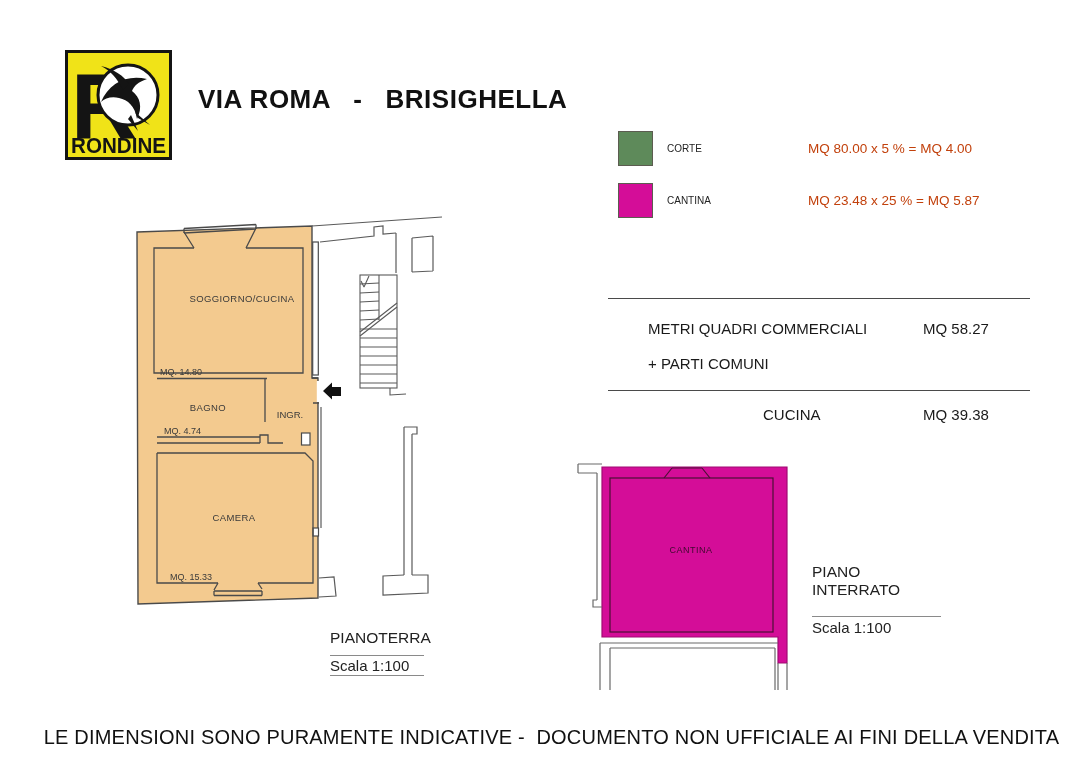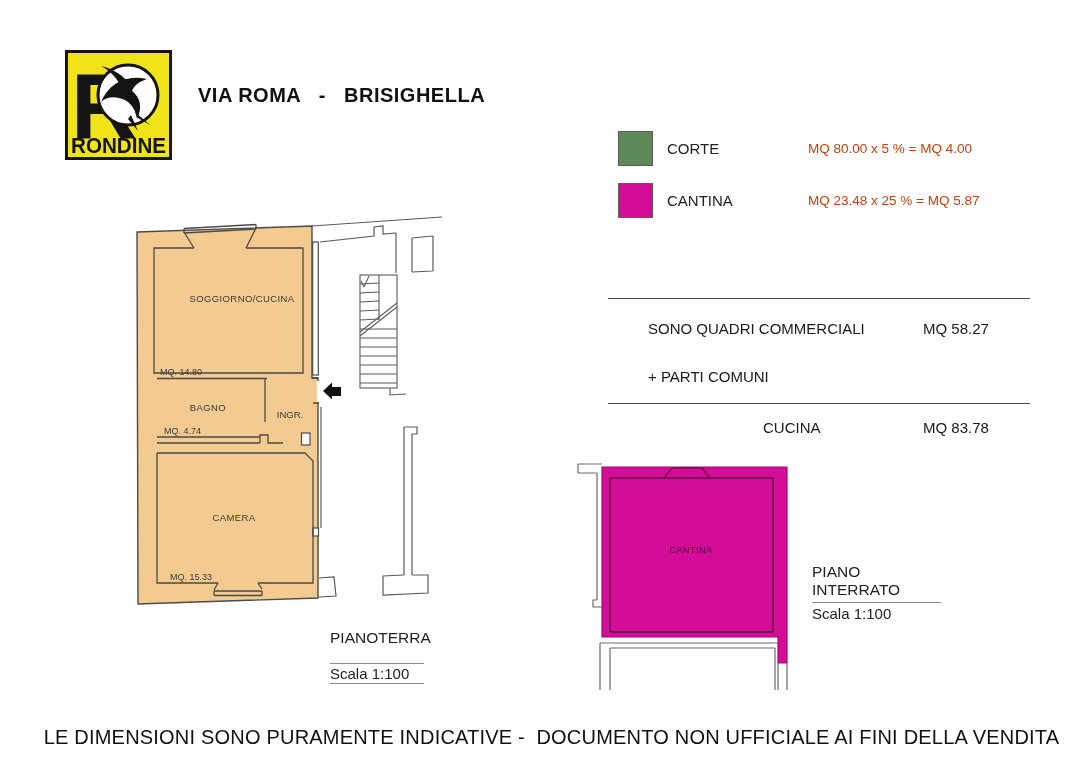--- a/index.html
+++ b/index.html
@@ -6,44 +6,44 @@
   html,body { background:#e9e9e9; }
   #page {
     position:relative; width:1087px; height:768px; background:#ffffff;
     font-family:"Liberation Sans", sans-serif; color:#1c1c1c; overflow:hidden;
     margin:0 auto;
   }
   
   #logo { position:absolute; left:65px; top:50px; width:107px; height:110px; }
   #title {
     position:absolute; left:198px; top:84px;
-    font-size:20px; font-weight:bold; letter-spacing:0.5px; white-space:pre; color:#111;
+    font-size:26px; font-weight:bold; letter-spacing:0.5px; white-space:pre; color:#111;
   }
   
   #legend { position:absolute; left:618px; top:131px; width:420px; }
   .legend-row { display:flex; align-items:center; height:35px; margin-bottom:17px; }
   .swatch { width:35px; height:35px; border:1px solid #5c5c50; flex:0 0 35px; }
-  .legend-label { width:141px; margin-left:14px; font-size:15px; color:#222; }
+  .legend-label { width:141px; margin-left:14px; font-size:10px; color:#222; }
   .legend-formula { font-size:13.5px; color:#c2410c; white-space:pre; }
   
   #summary { position:absolute; left:608px; top:298px; width:422px; }
   #summary .upper { border-top:1.5px solid #4a4a4a; border-bottom:1.5px solid #4a4a4a;
                     padding:21px 0 17px 0; }
   .sum-line { position:relative; height:18px; font-size:15px; color:#1a1a1a; }
   .sum-line .lab  { position:absolute; left:40px; top:0; }
   .sum-line .val  { position:absolute; left:279px; top:0;margin-left:36px; }
-  #summary .upper .sum-line + .sum-line { margin-top:30px; }
+  #summary .upper .sum-line + .sum-line { margin-top:17px; }
   #summary .total { margin-top:15px; }
   #summary .total .lab { left:155px; }
   
   #gf-caption { position:absolute; left:330px; top:629px; width:94px; }
-  #gf-caption .cap-title { font-size:15.5px; color:#222; border-bottom:1.5px solid #8a8a8a; padding-bottom:16px; }
+  #gf-caption .cap-title { font-size:15.5px; color:#222; border-bottom:1.5px solid #8a8a8a; padding-bottom:8px; }
   #gf-caption .cap-scale { font-size:15px; color:#222; border-bottom:1.5px solid #8a8a8a; padding-bottom:1px; margin-top:1px; }
   #bm-caption { position:absolute; left:812px; top:563px; width:129px; }
-  #bm-caption .cap-title { font-size:15.5px; color:#222; border-bottom:1.5px solid #8a8a8a; padding-bottom:3px; }
+  #bm-caption .cap-title { font-size:15.5px; color:#222; border-bottom:1.5px solid #8a8a8a; padding-bottom:17px; }
   #bm-caption .cap-scale { font-size:15px; color:#222; margin-top:2px; }
   
   #ground-floor-svg { position:absolute; left:120px; top:215px; }
   #basement-svg { position:absolute; left:560px; top:440px; }
   
   #footer {
     position:absolute; left:16px; right:0; top:726px; text-align:center;
     font-size:20px; color:#111; white-space:pre; letter-spacing:0.2px;
   }
   svg text { font-family:"Liberation Sans", sans-serif; }
@@ -77,30 +77,30 @@
     <div class="legend-row">
       <div class="swatch" style="background-color: rgb(212, 13, 152);"></div>
       <div class="legend-label">CANTINA</div>
       <div class="legend-formula">MQ 23.48 x 25 % = MQ 5.87</div>
     </div>
   </div>
 
   <div id="summary">
     <div class="upper">
       <div class="sum-line">
-        <span class="lab">SONO QUADRI COMMERCIALI</span>
+        <span class="lab">METRI QUADRI COMMERCIALI</span>
         <span class="val">MQ 58.27</span>
       </div>
       <div class="sum-line">
         <span class="lab">+ PARTI COMUNI</span>
       </div>
     </div>
     <div class="sum-line total">
       <span class="lab">CUCINA</span>
-      <span class="val">MQ 83.78</span>
+      <span class="val">MQ 39.38</span>
     </div>
   </div>
 
   <svg id="ground-floor-svg" width="330" height="450" viewBox="0 0 330 450">
 
     <path d="M 17,17 L 192,11 L 192,163 L 198,163 L 198,383 L 18,389 Z" fill="#f3ca8f" stroke="#4a4a4a" stroke-width="1.4"></path>
 
     <g fill="#ffffff" stroke="#4a4a4a" stroke-width="1.2">
       <rect x="192.7" y="27" width="5.6" height="133"></rect>
       <rect x="181.5" y="218" width="8.5" height="12"></rect>

